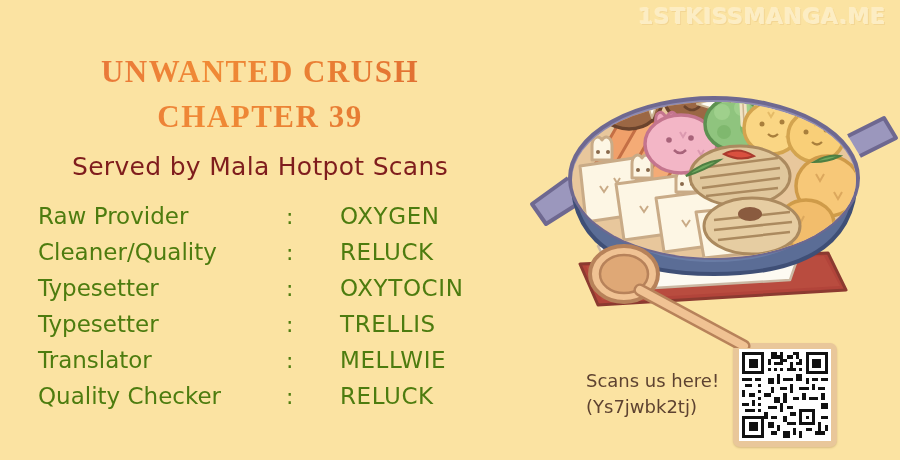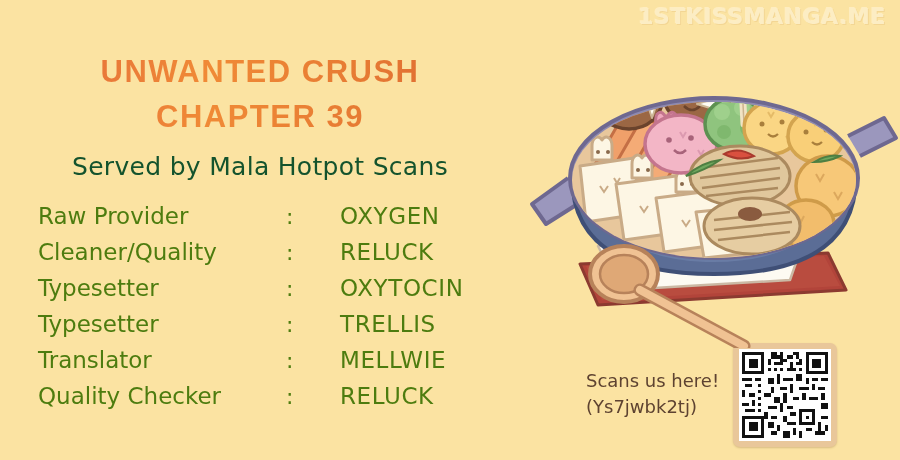--- a/index.html
+++ b/index.html
@@ -37,41 +37,41 @@
 
   
   #title-block {
     position: absolute;
     left: 0;
     top: 50px;
     width: 520px;
     text-align: center;
   }
   .big-title {
-    font-family: Liberation Sans, sans-serif;
+    font-family: Liberation Serif, serif;
     font-size: 31px;
     font-weight: bold;
     letter-spacing: 1.5px;
     line-height: 1.45;
     color: #e8743a;
     background: linear-gradient(100deg, #e2673c 0%, #f08a36 40%, #e67a33 70%, #d95f32 100%);
     -webkit-background-clip: text;
     background-clip: text;
     -webkit-text-fill-color: transparent;
     text-shadow: none;
   }
   #subtitle {
     position: absolute;
     left: 0;
     top: 152px;
     width: 520px;
     text-align: center;
     font-family: "DejaVu Sans", sans-serif;
     font-size: 25px;
-    color: #14532d;
+    color: #7f1d1d;
     letter-spacing: 0.3px;
   }
 
   
   #credits {
     position: absolute;
     left: 38px;
     top: 203px;
     width: 470px;
   }

